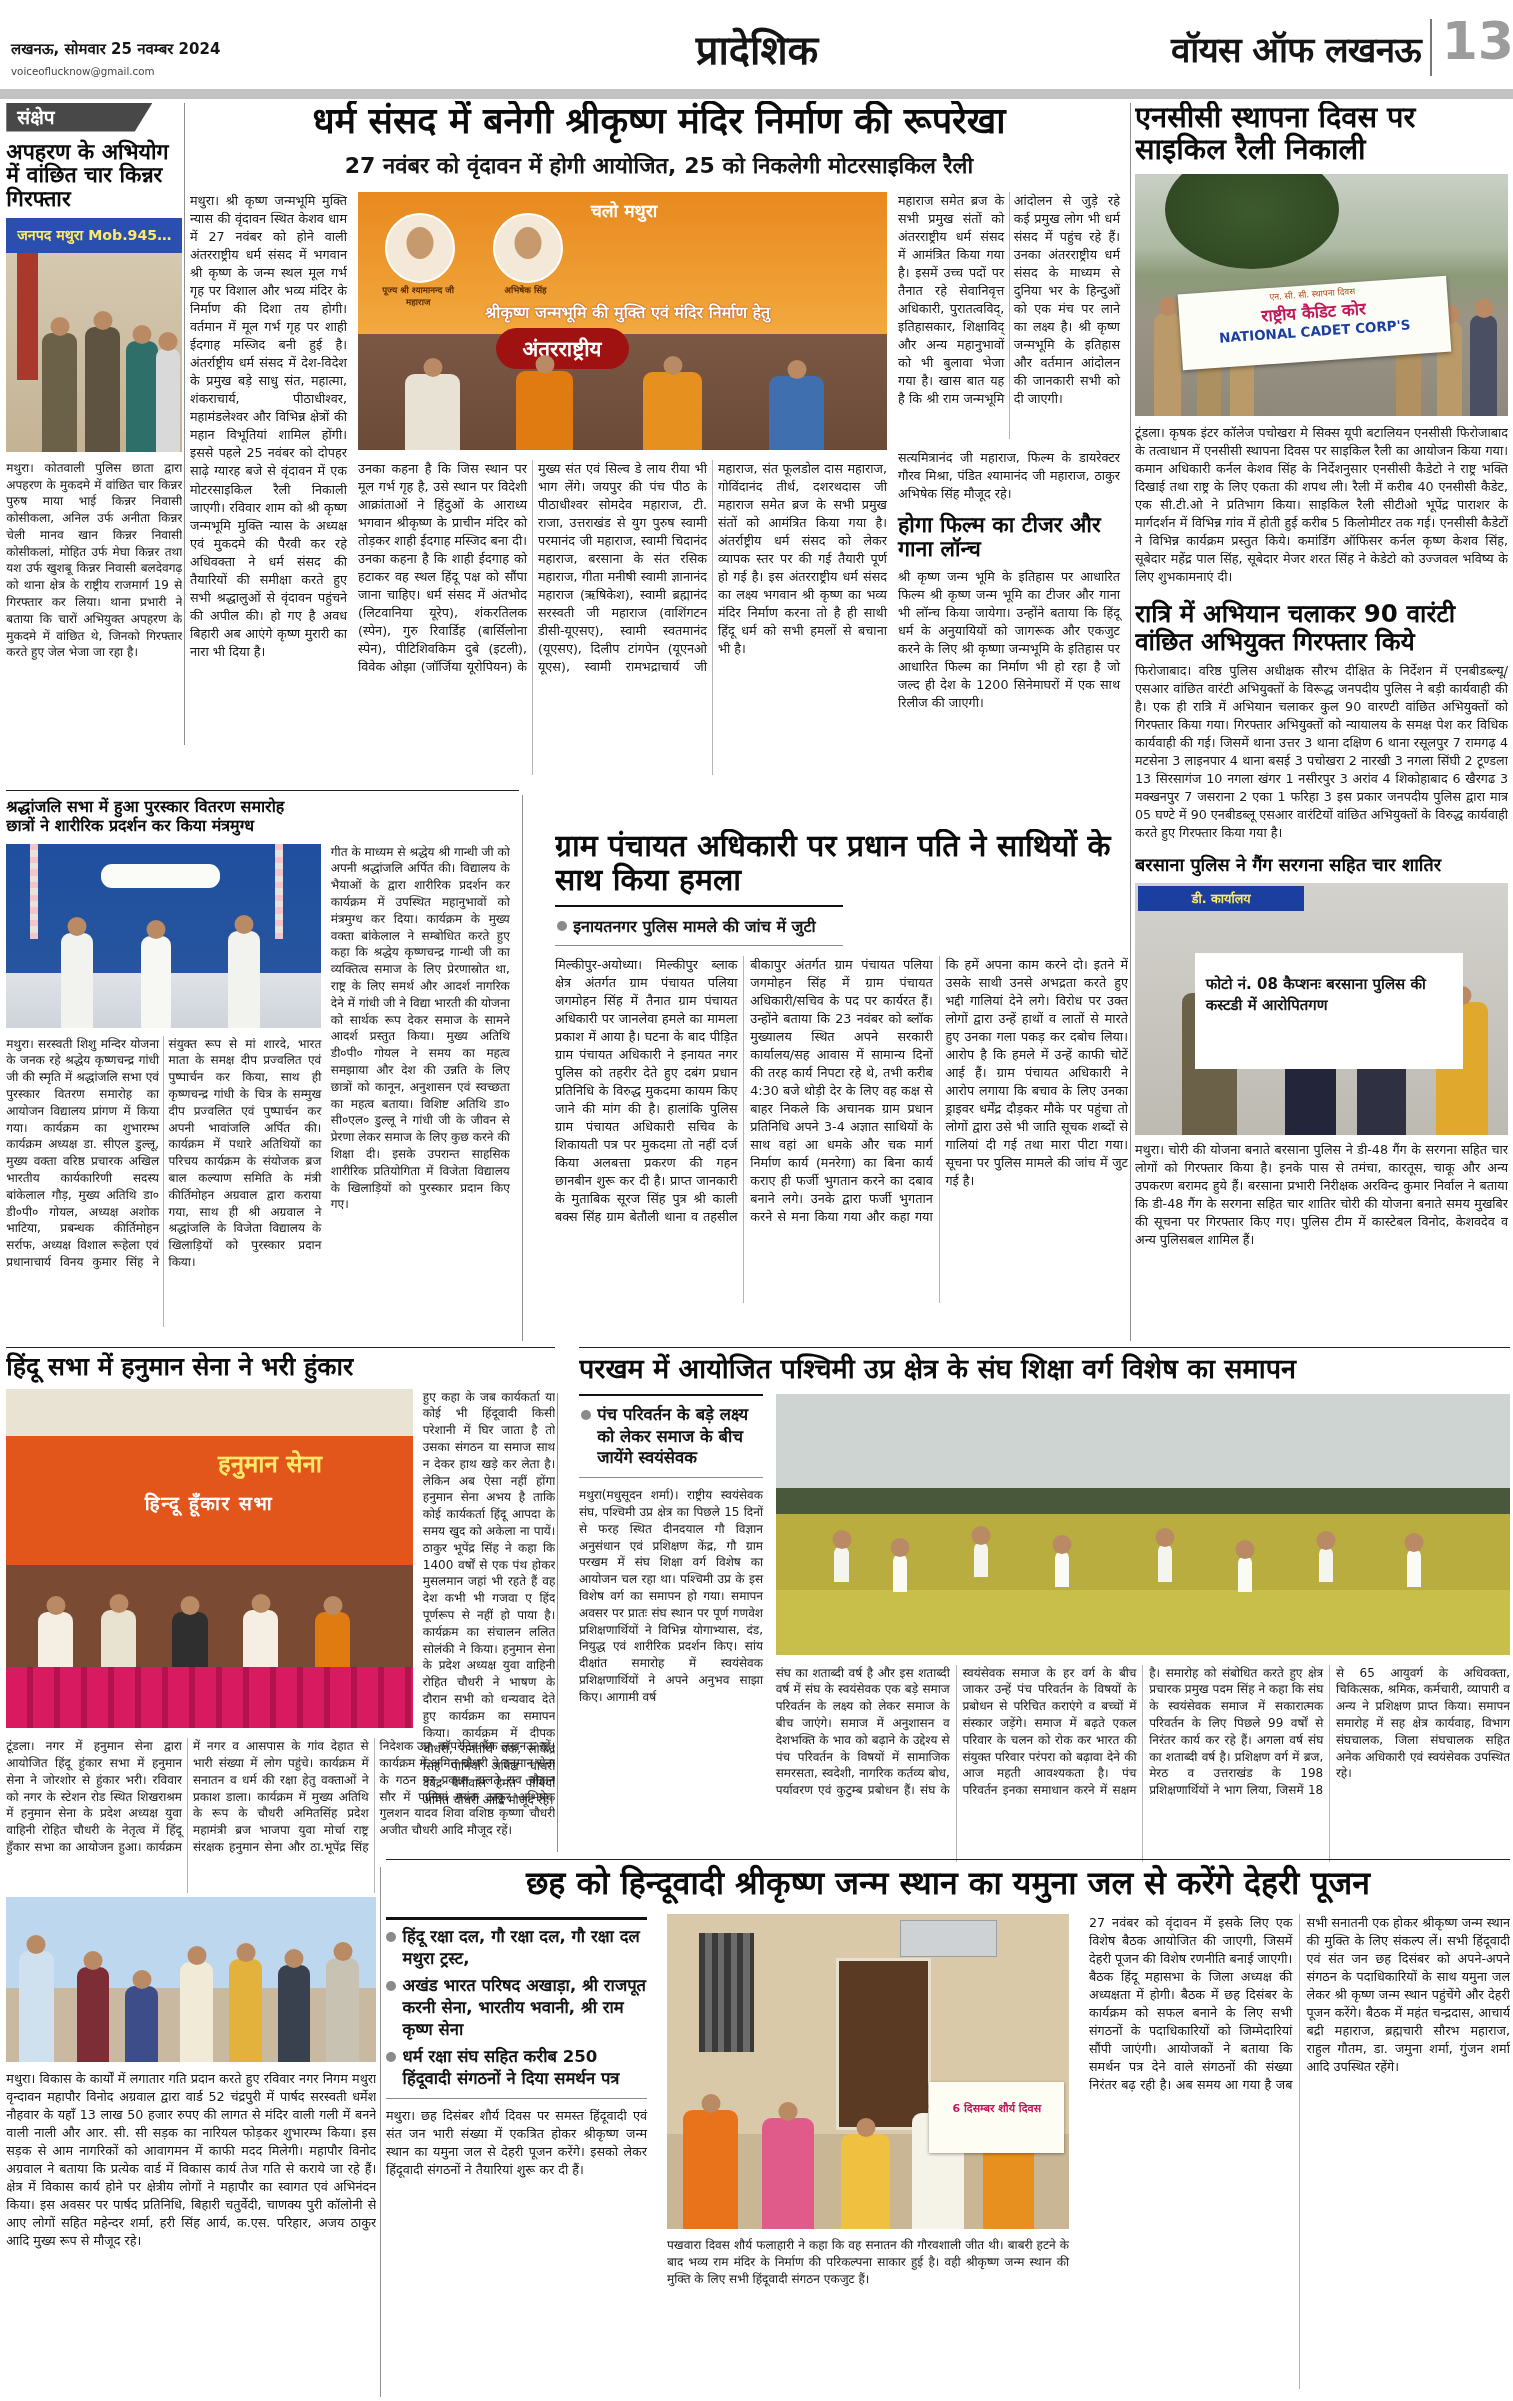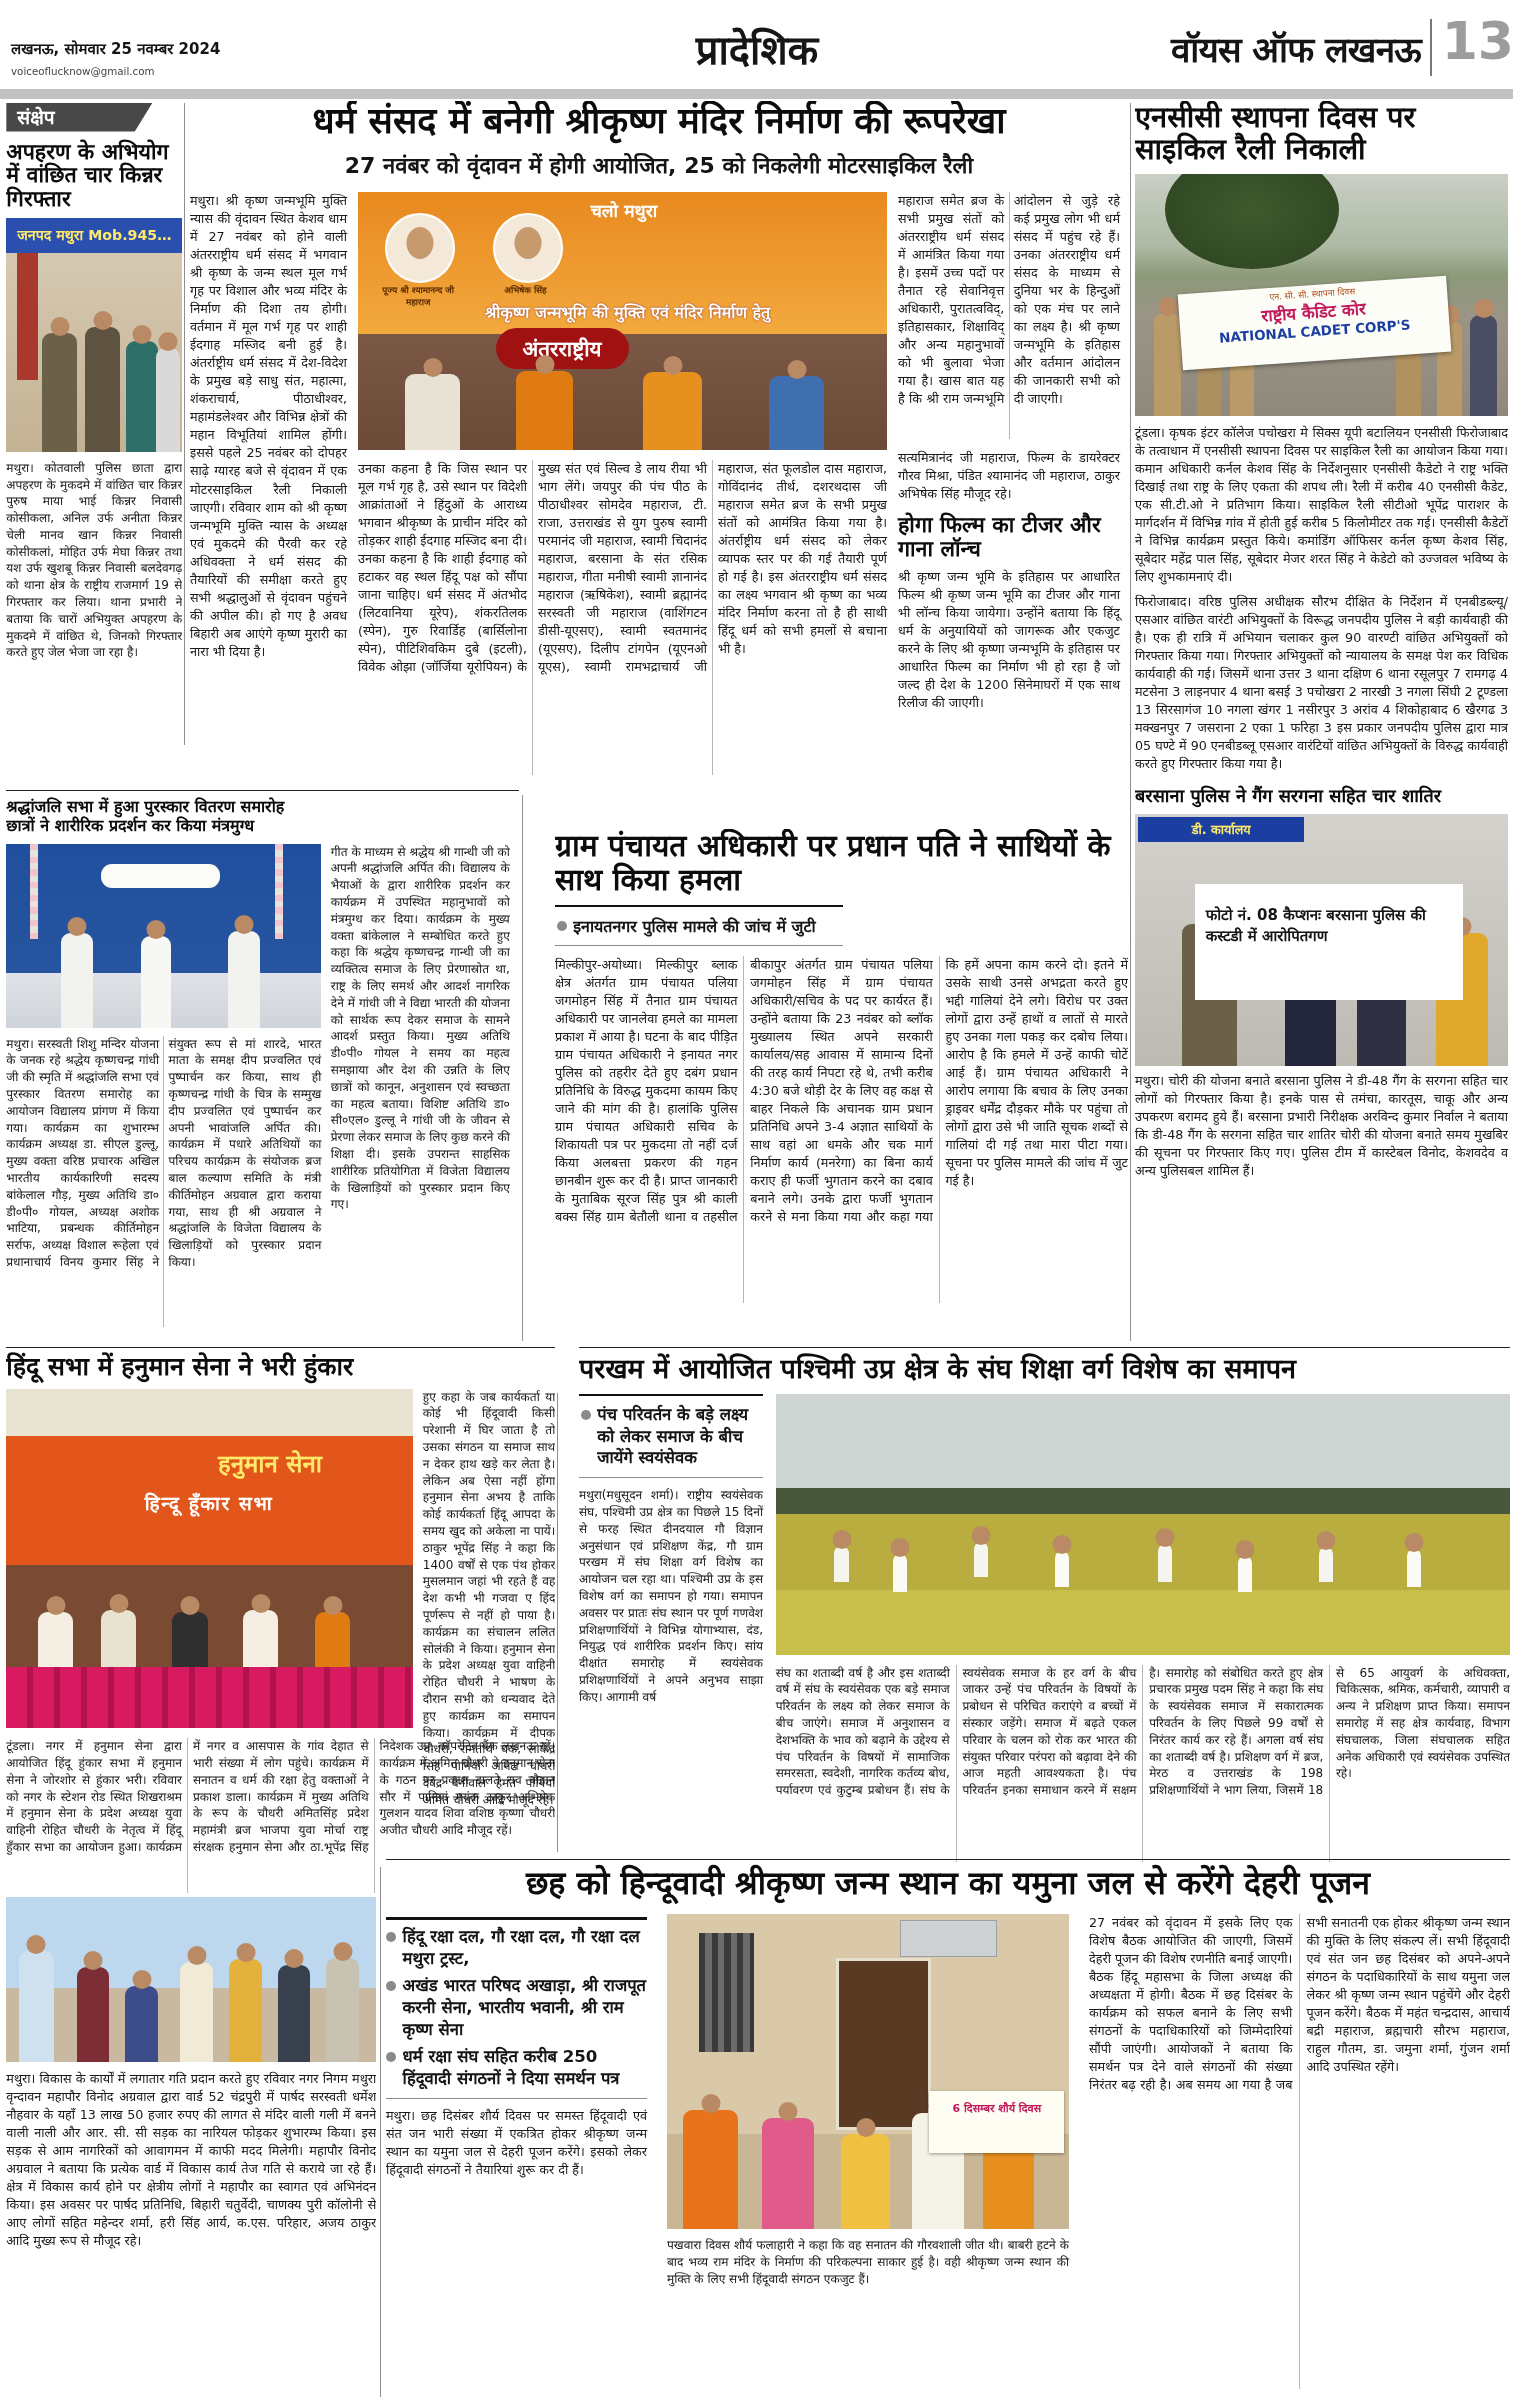--- a/index.html
+++ b/index.html
@@ -124,21 +124,21 @@
   .ch-bul{width:261px;}
   .ch-rule{height:2.4px;background:#111;margin:3.2px 0;}
   .ch-rule2{height:1.6px;background:#8a8a8a;margin:8px 0;}
   .ch-lead{margin-top:8px;}
   .ch-pw{width:402px;}
   .photo-chh{width:100%;height:315px;background:linear-gradient(#d9c9a8 0 70%,#c9b694 70% 100%);}
   .chh-door{position:absolute;left:42%;top:14%;width:89px;height:166px;background:#5b3a24;border:3.2px solid #e8e0cf;}
   .chh-grill{position:absolute;left:8%;top:6%;width:55px;height:119px;background:repeating-linear-gradient(90deg,#3a3a3a 0 6.3px,#6b6b6b 6.3px 12.7px);}
   .chh-ac{position:absolute;left:58%;top:2%;width:95px;height:35px;background:#cfd2d4;border:1.6px solid #9aa0a4;}
   .chh-banner{position:absolute;right:4.7px;bottom:76px;width:135px;height:51px;background:#fdfdf4;color:#c2185b;
-              font-size:11px;font-weight:800;text-align:center;padding-top:11px;line-height:1.3;box-shadow:0 0.8px 3.2px rgba(0,0,0,.4);}
+              font-size:11px;font-weight:800;text-align:center;padding-top:20px;line-height:1.3;box-shadow:0 0.8px 3.2px rgba(0,0,0,.4);}
   .ch-below{margin-top:8px;height:116px;}
   .ch-right{flex:1;height:475px;column-count:2;column-gap:14.2px;}
 </style>
 </head>
 <body>
 
 <div id="page">
 
   <div id="mast">
     <div class="m-date">लखनऊ, सोमवार 25 नवम्बर 2024</div>
@@ -206,20 +206,21 @@
       <i class="fg" style="left:261px;width:25px;height:100px;background:#b0915f;"></i>
       <i class="fg" style="left:302px;width:25px;height:95px;background:#b99a68;"></i>
       <i class="fg" style="left:335px;width:27px;height:101px;background:#4a4f63;"></i>
       <div class="ncc-banner">
         <div class="l0">एन. सी. सी. स्थापना दिवस</div>
         <div class="l1">राष्ट्रीय कैडिट कोर</div>
         <div class="l2">NATIONAL CADET CORP'S</div>
       </div>
     </div>
     <div class="bt">टूंडला। कृषक इंटर कॉलेज पचोखरा मे सिक्स यूपी बटालियन एनसीसी फिरोजाबाद के तत्वाधान में एनसीसी स्थापना दिवस पर साइकिल रैली का आयोजन किया गया। कमान अधिकारी कर्नल केशव सिंह के निर्देशनुसार एनसीसी कैडेटो ने राष्ट्र भक्ति दिखाई तथा राष्ट्र के लिए एकता की शपथ ली। रैली में करीब 40 एनसीसी कैडेट, एक सी.टी.ओ ने प्रतिभाग किया। साइकिल रैली सीटीओ भूपेंद्र पाराशर के मार्गदर्शन में विभिन्न गांव में होती हुई करीब 5 किलोमीटर तक गई। एनसीसी कैडेटों ने विभिन्न कार्यक्रम प्रस्तुत किये। कमांडिंग ऑफिसर कर्नल कृष्ण केशव सिंह, सूबेदार महेंद्र पाल सिंह, सूबेदार मेजर शरत सिंह ने केडेटो को उज्जवल भविष्य के लिए शुभकामनाएं दी।</div>
+    <div class="hl warr-hl">रात्रि में अभियान चलाकर 90 वारंटी वांछित अभियुक्त गिरफ्तार किये</div>
     <div class="bt" style="margin-top:6.3px;">फिरोजाबाद। वरिष्ठ पुलिस अधीक्षक सौरभ दीक्षित के निर्देशन में एनबीडब्ल्यू/एसआर वांछित वारंटी अभियुक्तों के विरूद्ध जनपदीय पुलिस ने बड़ी कार्यवाही की है। एक ही रात्रि में अभियान चलाकर कुल 90 वारण्टी वांछित अभियुक्तों को गिरफ्तार किया गया। गिरफ्तार अभियुक्तों को न्यायालय के समक्ष पेश कर विधिक कार्यवाही की गई। जिसमें थाना उत्तर 3 थाना दक्षिण 6 थाना रसूलपुर 7 रामगढ़ 4 मटसेना 3 लाइनपार 4 थाना बसई 3 पचोखरा 2 नारखी 3 नगला सिंघी 2 टूण्डला 13 सिरसागंज 10 नगला खंगर 1 नसीरपुर 3 अरांव 4 शिकोहाबाद 6 खैरगढ 3 मक्खनपुर 7 जसराना 2 एका 1 फरिहा 3 इस प्रकार जनपदीय पुलिस द्वारा मात्र 05 घण्टे में 90 एनबीडब्लू एसआर वारंटियों वांछित अभियुक्तों के विरुद्ध कार्यवाही करते हुए गिरफ्तार किया गया है।</div>
     <div class="hl bars-hl">बरसाना पुलिस ने गैंग सरगना सहित चार शातिर</div>
     <div class="photo photo-bars">
       <div class="bars-sign">डी. कार्यालय</div>
       <i class="fg" style="left:47px;width:55px;height:142px;background:#6b6148;"></i>
       <i class="fg" style="left:150px;width:51px;height:119px;background:#23263b;"></i>
       <i class="fg" style="left:222px;width:49px;height:116px;background:#2f3142;"></i>
       <i class="fg" style="left:301px;width:52px;height:133px;background:#e0a92e;"></i>
       <div class="bars-cap">फोटो नं. 08 कैप्शनः बरसाना पुलिस की कस्टडी में आरोपितगण</div>
     </div>

